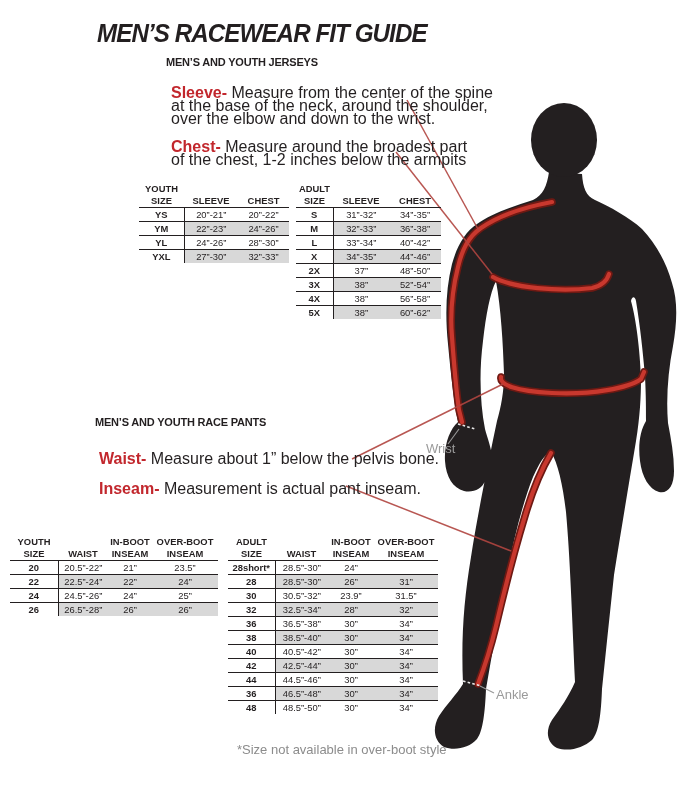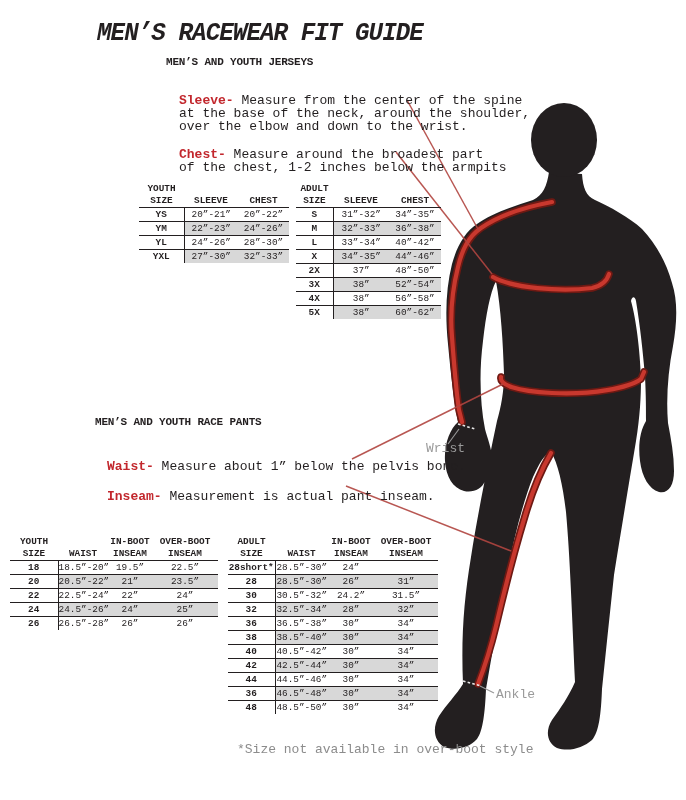--- a/index.html
+++ b/index.html
@@ -1,25 +1,25 @@
 <!DOCTYPE html>
 <html style="--accent: #c2272d; --band: #c8382e; --leader: #b14540; --ink: #231f20; --stripe: #d8d8d8; --gray: #9a9a9a;"><head>
 <meta charset="utf-8">
 <style>
   html,body{margin:0;padding:0;background:#fff;}
   .page{position:relative;width:686px;height:800px;background:#ffffff;overflow:hidden;
-        font-family:Liberation Mono, monospace;color:var(--ink,#231f20);}
+        font-family:Liberation Sans, sans-serif;color:var(--ink,#231f20);}
   svg.fig{position:absolute;left:0;top:0;width:686px;height:800px;}
 
   .title{position:absolute;left:97px;top:18px;margin:0;font-size:26px;font-weight:bold;
          font-style:italic;letter-spacing:-1px;white-space:nowrap;
          transform:scaleX(.93);transform-origin:left center;color:var(--ink,#231f20);}
   .sec-title{position:absolute;margin:0;font-size:11px;font-weight:bold;
              letter-spacing:-.2px;white-space:nowrap;color:var(--ink,#231f20);}
-  .para{position:absolute;margin:12px;font-size:13px;line-height:13.2px;white-space:pre-line;}
+  .para{position:absolute;margin:4px;font-size:16px;line-height:13.2px;white-space:pre-line;}
   .para .lbl{color:var(--accent,#c2272d);font-weight:bold;}
 
   .tbl{position:absolute;}
   .tbl table{border-collapse:collapse;table-layout:fixed;}
   .tbl th,.tbl td{font-size:9.4px;line-height:10px;text-align:center;
                   padding:1.8px 0 1.2px;overflow:hidden;white-space:nowrap;}
   .tbl tr.group th{font-weight:bold;padding:1px 0 0;border:none;}
   .tbl tr.cols th{font-weight:bold;border-bottom:1.6px solid var(--ink,#231f20);}
   .tbl tbody td{font-weight:normal;}
   .tbl tbody td:first-child{font-weight:bold;border-right:1.6px solid var(--ink,#231f20);}
@@ -253,26 +253,20 @@
           </tr>
           <tr class="cols">
             <th>SIZE</th>
             <th>WAIST</th>
             <th>INSEAM</th>
             <th>INSEAM</th>
           </tr>
         </thead>
         <tbody>
           <tr>
-            <td>18</td>
-            <td>18.5”-20”</td>
-            <td>19.5”</td>
-            <td>22.5”</td>
-          </tr>
-          <tr>
             <td>20</td>
             <td>20.5”-22”</td>
             <td>21”</td>
             <td>23.5”</td>
           </tr>
           <tr>
             <td>22</td>
             <td>22.5”-24”</td>
             <td>22”</td>
             <td>24”</td>
@@ -317,21 +311,21 @@
           </tr>
           <tr>
             <td>28</td>
             <td>28.5”-30”</td>
             <td>26”</td>
             <td>31”</td>
           </tr>
           <tr>
             <td>30</td>
             <td>30.5”-32”</td>
-            <td>24.2”</td>
+            <td>23.9”</td>
             <td>31.5”</td>
           </tr>
           <tr>
             <td>32</td>
             <td>32.5”-34”</td>
             <td>28”</td>
             <td>32”</td>
           </tr>
           <tr>
             <td>36</td>

